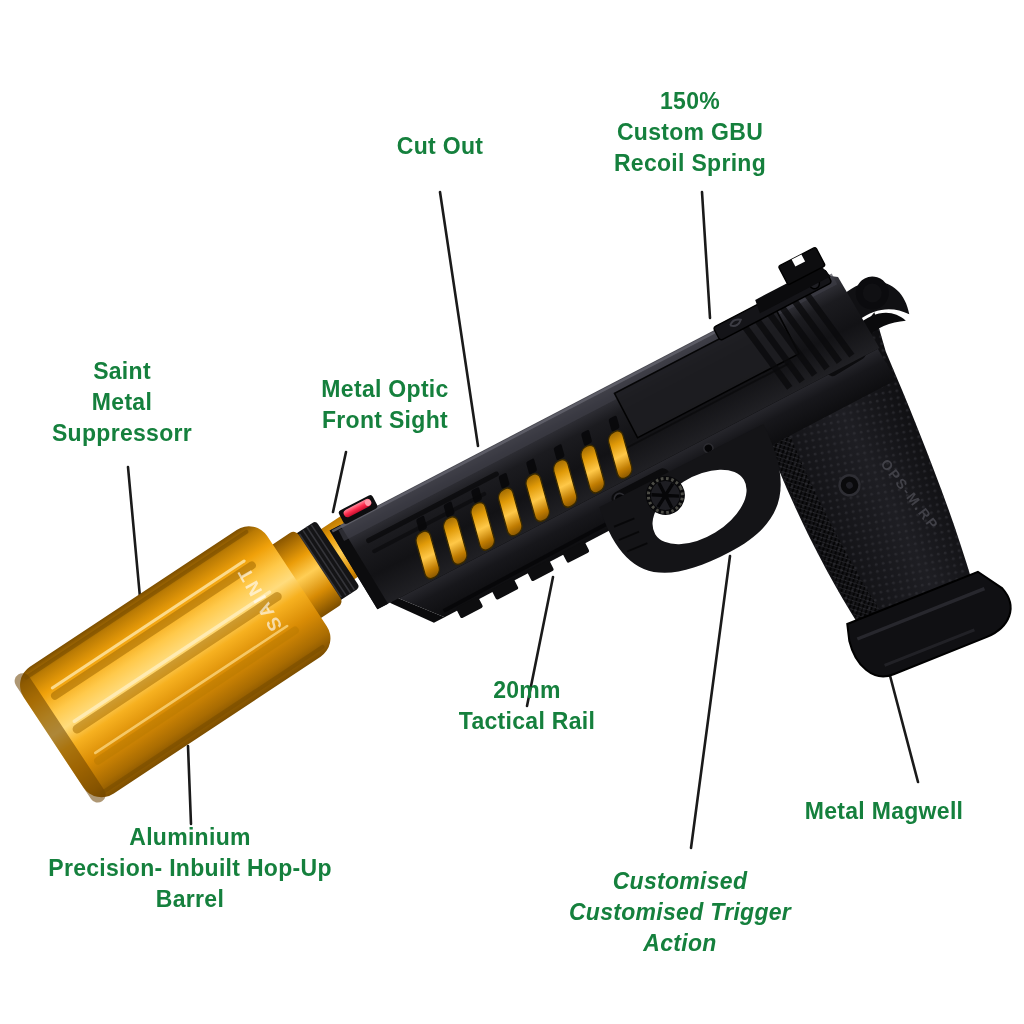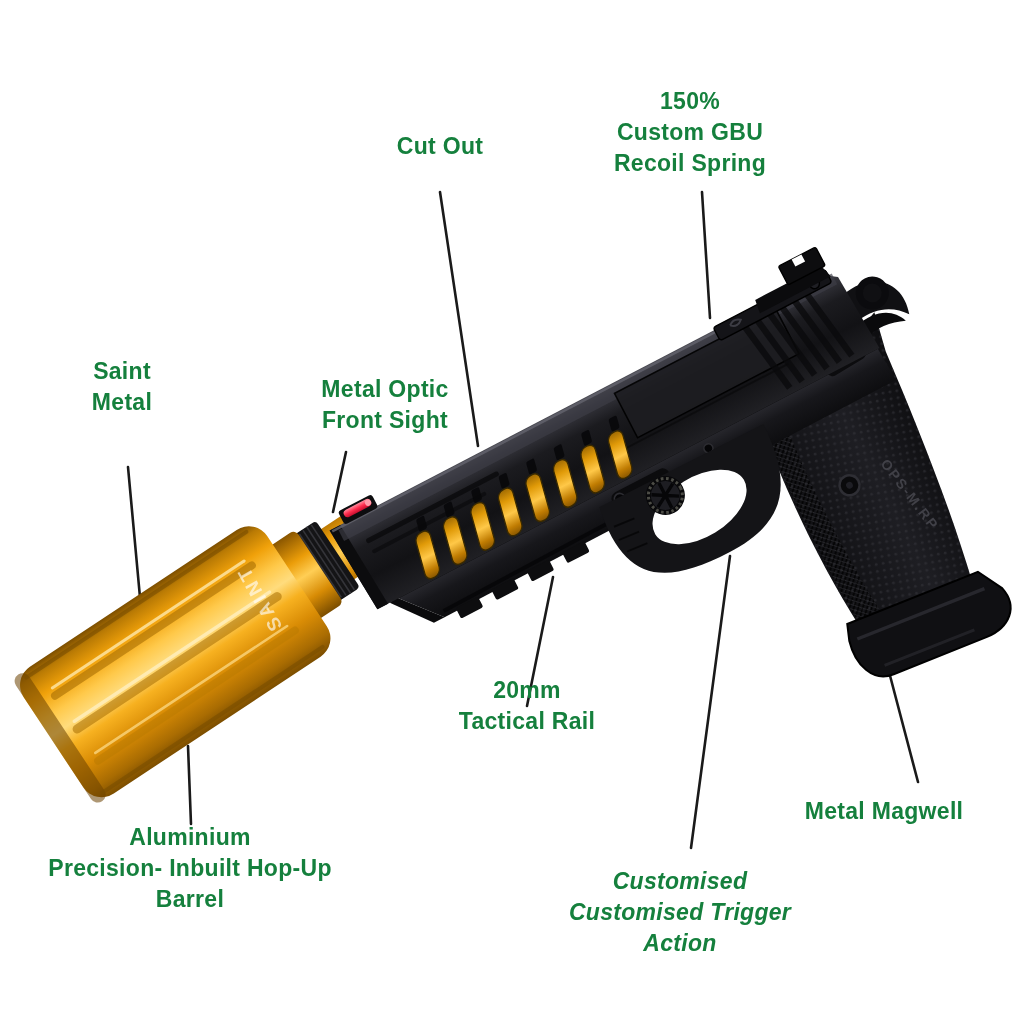--- a/index.html
+++ b/index.html
@@ -254,20 +254,21 @@
   <span>Recoil Spring</span>
 </div>
 
 <div class="callout" style="left:440px;top:131px;">
   <span>Cut Out</span>
 </div>
 
 <div class="callout" style="left:122px;top:356px;">
   <span>Saint</span>
   <span>Metal</span>
+  <span>Suppressorr</span>
 </div>
 
 <div class="callout" style="left:337px;top:374px;margin-left:48px;">
   <span>Metal Optic</span>
   <span>Front Sight</span>
 </div>
 
 <div class="callout" style="left:527px;top:675px;">
   <span>20mm</span>
   <span>Tactical Rail</span>

